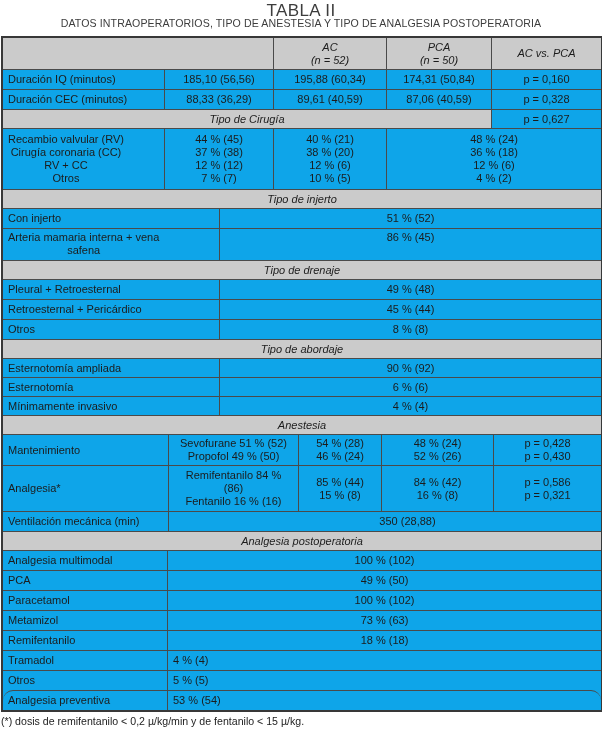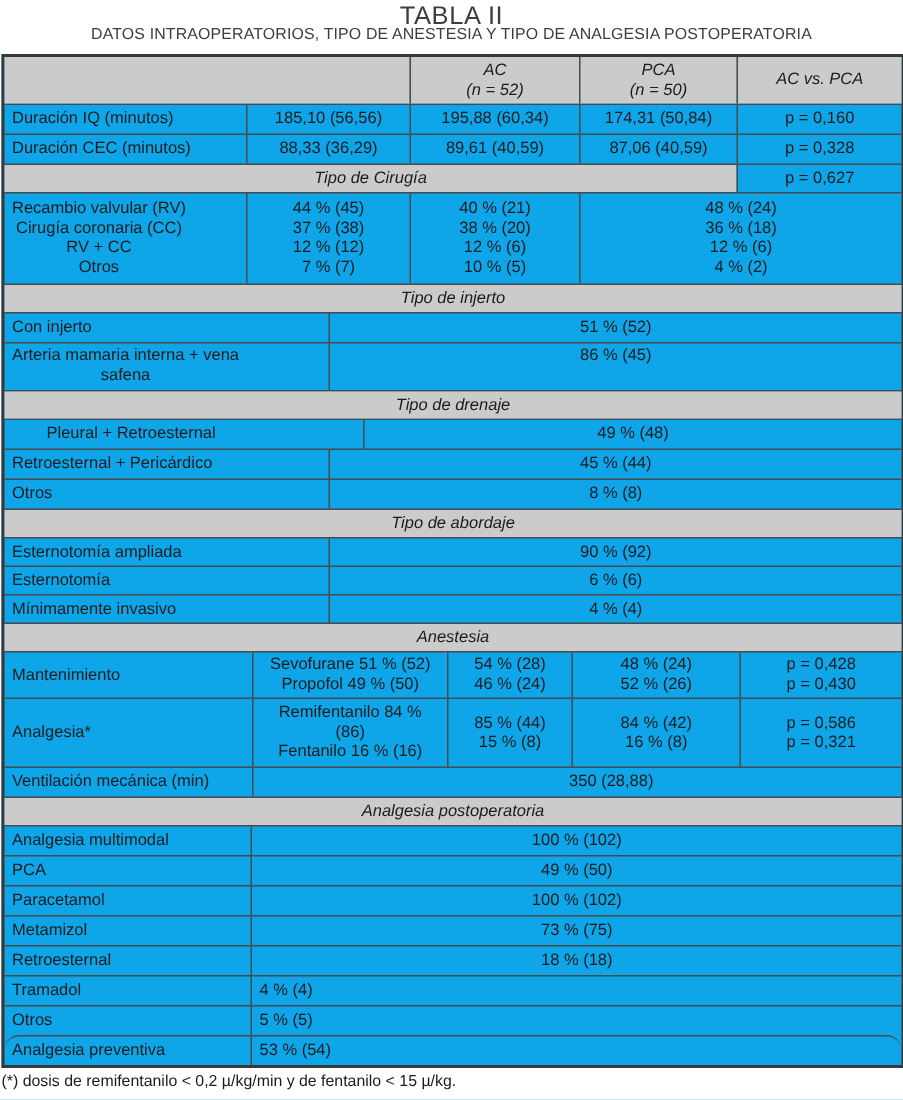--- a/index.html
+++ b/index.html
@@ -103,21 +103,21 @@
         <div class="cell c-center" style="flex-basis: 382px; width: 382px;">51 % (52)</div>
       </div>
       <div class="row" style="min-height: 31px;">
         <div class="cell c-left v-top" style="flex-basis: 216px; width: 216px;">Arteria mamaria interna + vena
 safena</div>
         <div class="cell c-center v-top" style="flex-basis: 382px; width: 382px;">86 % (45)</div>
       </div>
       <div class="row" style="min-height: 18px;">
         <div class="cell c-center italic gray" style="flex-basis: 598px; width: 598px;">Tipo de drenaje</div>
       </div>
-      <div class="row" style="min-height: 19px; padding-left: 23px;">
+      <div class="row" style="min-height: 19px;">
         <div class="cell c-left" style="flex-basis: 216px; width: 216px;">Pleural + Retroesternal</div>
         <div class="cell c-center" style="flex-basis: 382px; width: 382px;">49 % (48)</div>
       </div>
       <div class="row" style="min-height: 19px;">
         <div class="cell c-left" style="flex-basis: 216px; width: 216px;">Retroesternal + Pericárdico</div>
         <div class="cell c-center" style="flex-basis: 382px; width: 382px;">45 % (44)</div>
       </div>
       <div class="row" style="min-height: 19px;">
         <div class="cell c-left" style="flex-basis: 216px; width: 216px;">Otros</div>
         <div class="cell c-center" style="flex-basis: 382px; width: 382px;">8 % (8)</div>
@@ -177,24 +177,24 @@
       <div class="row" style="min-height: 19px;">
         <div class="cell c-left" style="flex-basis: 164px; width: 164px;">PCA</div>
         <div class="cell c-center" style="flex-basis: 434px; width: 434px;">49 % (50)</div>
       </div>
       <div class="row" style="min-height: 19px;">
         <div class="cell c-left" style="flex-basis: 164px; width: 164px;">Paracetamol</div>
         <div class="cell c-center" style="flex-basis: 434px; width: 434px;">100 % (102)</div>
       </div>
       <div class="row" style="min-height: 19px;">
         <div class="cell c-left" style="flex-basis: 164px; width: 164px;">Metamizol</div>
-        <div class="cell c-center" style="flex-basis: 434px; width: 434px;">73 % (75)</div>
-      </div>
-      <div class="row" style="min-height: 19px;">
-        <div class="cell c-left" style="flex-basis: 164px; width: 164px;">Retroesternal</div>
+        <div class="cell c-center" style="flex-basis: 434px; width: 434px;">73 % (63)</div>
+      </div>
+      <div class="row" style="min-height: 19px;">
+        <div class="cell c-left" style="flex-basis: 164px; width: 164px;">Remifentanilo</div>
         <div class="cell c-center" style="flex-basis: 434px; width: 434px;">18 % (18)</div>
       </div>
       <div class="row" style="min-height: 19px;">
         <div class="cell c-left" style="flex-basis: 164px; width: 164px;">Tramadol</div>
         <div class="cell c-left" style="flex-basis: 434px; width: 434px;">4 % (4)</div>
       </div>
       <div class="row" style="min-height: 19px;">
         <div class="cell c-left" style="flex-basis: 164px; width: 164px;">Otros</div>
         <div class="cell c-left" style="flex-basis: 434px; width: 434px;">5 % (5)</div>
       </div>

